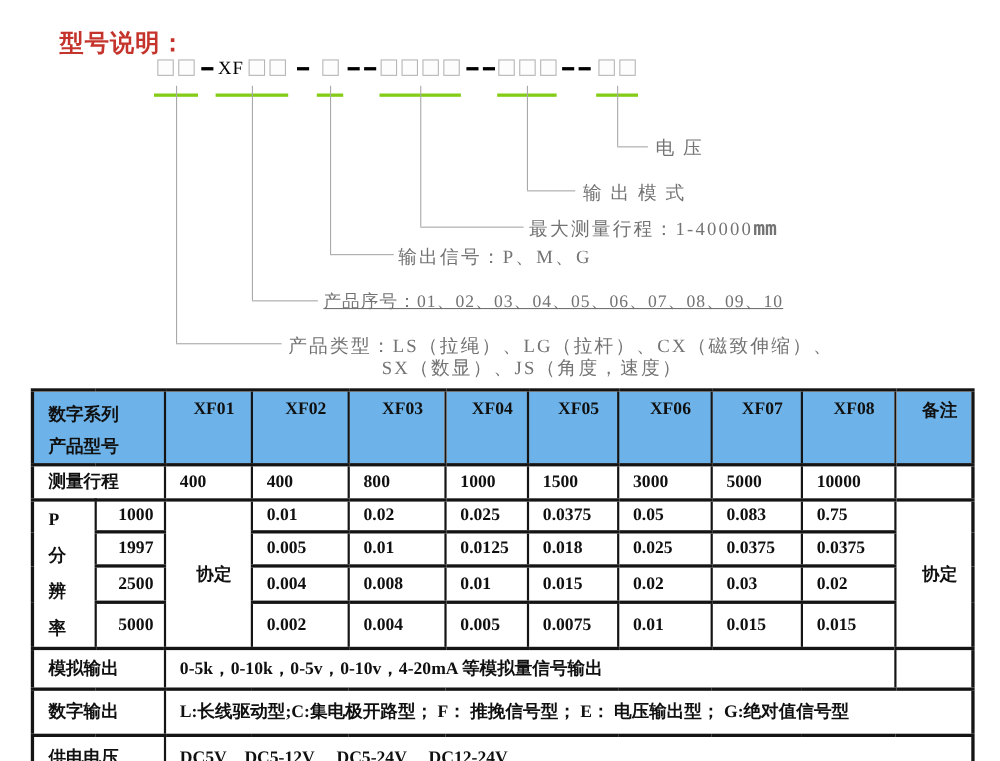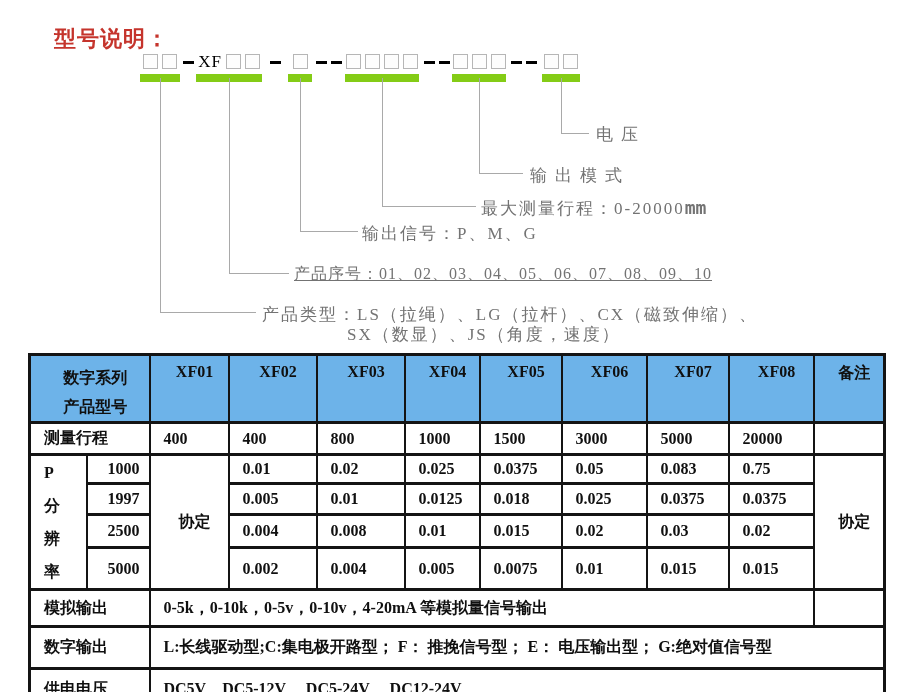--- a/index.html
+++ b/index.html
@@ -14,21 +14,21 @@
   .title {
     position:absolute; left:54px; top:8px;
     font-family:"Liberation Sans","DejaVu Sans",sans-serif;
     font-weight:bold; font-size:22px; letter-spacing:1px; color:#c5342c;
   }
 
   
   .mgroup {
     position:absolute; top:38px;
     display:flex; align-items:center; justify-content:center; gap:4px;
-    border-bottom:8px solid #84cc16; padding-bottom:5px; box-sizing:border-box;
+    border-bottom:3px solid #84cc16; padding-bottom:16px; box-sizing:border-box;
   }
   .boxes { display:flex; gap:4px; }
   .mbox {
     width:15px; height:15px; box-sizing:border-box;
     border:1px solid #b6b6b6; background:#fdfdfd; flex:0 0 auto;
   }
   .xf { font-size:17px; color:#000; letter-spacing:1px; line-height:15px; }
   .mdash { position:absolute; top:45px; width:11px; height:3px; background:#000; }
 
   
@@ -52,21 +52,21 @@
     position:absolute; left:28px; top:337px; width:855px;
     border-collapse:collapse; table-layout:fixed;
     border:3px solid #141414;
   }
   table.spec td {
     border-style:solid; border-color:#141414; border-width:3px 2px;
     font-weight:bold; font-size:16px; color:#101010;
     padding:0 2px 0 13px; vertical-align:middle;
     overflow:hidden; white-space:nowrap;
   }
-  tr.hdr td { background:#6db3e9; vertical-align:top; padding-top:7px;text-align:center; }
+  tr.hdr td { background:#6db3e9; vertical-align:top; padding-top:7px; }
   tr.hdr td.hcol0 div { line-height:29px; }
   td.ctr { text-align:center; padding-left:2px; }
   td.thkR { border-right-width:3px; }
   td.thnR { border-right:1px solid #7e7e7e; }
   td.thnL { border-left:1px solid #7e7e7e; }
   td.pcell { padding-left:24px; }
   td.pcell span { display:block; line-height:33px; }
 </style>
 </head>
 <body>
@@ -131,21 +131,21 @@
   <div class="lh" style="left:300px;top:215px;width:58px"></div>
   <div class="lv" style="left:382px;top:62px;height:128px"></div>
   <div class="lh" style="left:382px;top:190px;width:94px"></div>
   <div class="lv" style="left:479px;top:62px;height:95px"></div>
   <div class="lh" style="left:479px;top:157px;width:44px"></div>
   <div class="lv" style="left:561px;top:62px;height:55px"></div>
   <div class="lh" style="left:561px;top:117px;width:28px"></div>
 
   <div class="dlabel ls8" style="left:596px;top:107px">电压</div>
   <div class="dlabel ls8" style="left:530px;top:148px">输出模式</div>
-  <div class="dlabel" style="left:481px;top:181px"><span>最大测量行程：0-20000</span><span class="unit">mm</span></div>
+  <div class="dlabel" style="left:481px;top:181px"><span>最大测量行程：1-40000</span><span class="unit">mm</span></div>
   <div class="dlabel" style="left:362px;top:206px">输出信号：P、M、G</div>
   <div class="dlabel ls1" style="left:294px;top:248px">产品序号：01、02、03、04、05、06、07、08、09、10</div>
   <div class="dlabel" style="left:347px;top:307px">SX（数显）、JS（角度，速度）</div>
   <div class="dlabel" style="left:262px;top:287px">产品类型：LS（拉绳）、LG（拉杆）、CX（磁致伸缩）、</div>
 
   <table class="spec">
     <colgroup>
       <col style="width:57px">
         <col style="width:63px">
         <col style="width:79px">
@@ -178,21 +178,21 @@
 
     <tr style="height:32px">
       <td colspan="2">测量行程</td>
       <td class="thkR">400</td>
       <td class="thnR">400</td>
       <td class="thnL thnR">800</td>
       <td class="thnL thkR">1000</td>
       <td class="thkR">1500</td>
       <td class="thnR">3000</td>
       <td class="thnL thnR">5000</td>
-      <td class="thnL thkR">20000</td>
+      <td class="thnL thkR">10000</td>
       <td></td>
     </tr>
 
     <tr style="height:29px">
       <td rowspan="4" class="pcell">
         <span>P</span>
         <span>分</span>
         <span>辨</span>
         <span>率</span>
       </td>

